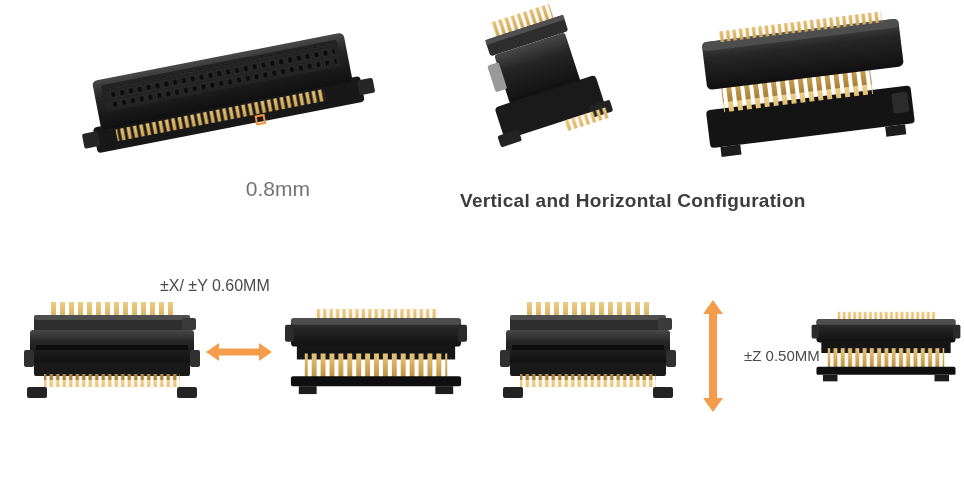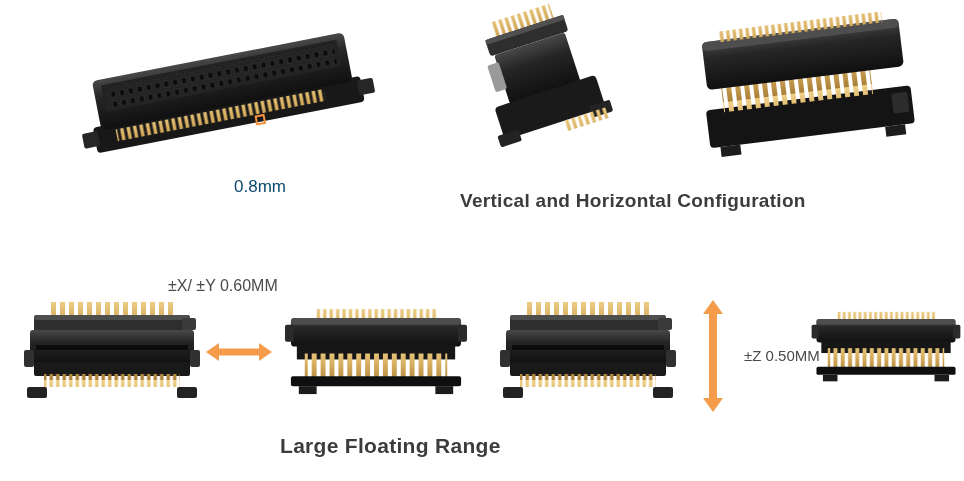--- a/index.html
+++ b/index.html
@@ -89,21 +89,21 @@
       <rect x="2" y="88" width="16" height="15" rx="2" fill="#262626"></rect>
       <rect x="282" y="88" width="16" height="15" rx="2" fill="#262626"></rect>
       <rect x="22" y="38" width="256" height="50" rx="5" fill="url(#bodyGrad)"></rect>
       <rect x="30" y="44" width="240" height="27" rx="2" fill="#232323"></rect>
       <rect x="34" y="47" width="232" height="21" fill="url(#holeGrid)"></rect>
       <rect x="36" y="90" width="212" height="12" fill="url(#pinCombSmall)"></rect>
       <rect x="176" y="104" width="8" height="8" fill="none" stroke="#F5923E" stroke-width="2"></rect>
     </g>
   </svg>
 
-  <div class="abs annot" style="left:210px;top:177px;width:100px;text-align:center;font-size:17px;color:#0c4a6e">0.8mm</div>
+  <div class="abs annot" style="left:210px;top:177px;width:100px;text-align:right;font-size:21px;color:#737373">0.8mm</div>
 
   <svg class="abs" style="left:455px;top:2px;width:175px;height:175px" viewBox="0 0 175 175">
     <g transform="rotate(-18 87 87)">
       <rect x="58" y="8" width="62" height="17" fill="url(#pinCombSmall)"></rect>
       <rect x="48" y="23" width="82" height="17" rx="3" fill="#2E2E2E"></rect>
       <rect x="48" y="23" width="82" height="5" fill="#505050"></rect>
       <rect x="52" y="40" width="74" height="52" rx="3" fill="url(#bodyGrad)"></rect>
       <rect x="42" y="48" width="12" height="28" rx="2" fill="#9A9A9A"></rect>
       <rect x="36" y="90" width="106" height="34" rx="4" fill="#1A1A1A"></rect>
       <rect x="30" y="118" width="22" height="12" rx="2" fill="#232323"></rect>
@@ -120,21 +120,21 @@
       <rect x="28" y="18" width="198" height="9" rx="4.5" fill="#4E4E4E"></rect>
       <rect x="46" y="9" width="164" height="11" fill="url(#pinCombSmall)"></rect>
       <rect x="210" y="92" width="16" height="20" rx="2" fill="#2C2C2C"></rect>
       <rect x="34" y="124" width="20" height="10" fill="#1D1D1D"></rect>
       <rect x="200" y="124" width="20" height="10" fill="#1D1D1D"></rect>
     </g>
   </svg>
 
   <div class="abs caption" style="left:460px;top:190px;width:460px;font-size:19px">Vertical and Horizontal Configuration</div>
 
-  <div class="abs annot" style="left:168px;top:277px;font-size:16px">±X/ ±Y 0.60MM</div>
+  <div class="abs annot" style="left:160px;top:277px;font-size:16px">±X/ ±Y 0.60MM</div>
 
   <svg class="abs" style="left:22px;top:300px;width:180px;height:100px" viewBox="0 0 180 100">
     <use href="#sym-side"></use>
   </svg>
 
   <svg class="abs" style="left:206px;top:342px;width:66px;height:20px" viewBox="0 0 66 20">
     <polygon points="0,10 13,1 13,6.5 53,6.5 53,1 66,10 53,19 53,13.5 13,13.5 13,19" fill="#F59C4C"></polygon>
   </svg>
 
   <svg class="abs" style="left:283px;top:307px;width:186px;height:95px" viewBox="0 0 188 96">
@@ -148,15 +148,14 @@
   <svg class="abs" style="left:702px;top:300px;width:22px;height:112px" viewBox="0 0 22 112">
     <polygon points="11,0 21,14 15,14 15,98 21,98 11,112 1,98 7,98 7,14 1,14" fill="#F59C4C"></polygon>
   </svg>
 
   <div class="abs annot" style="left:744px;top:347px;font-size:15px">±Z 0.50MM</div>
 
   <svg class="abs" style="left:810px;top:310px;width:152px;height:78px" viewBox="0 0 188 96">
     <use href="#sym-front"></use>
   </svg>
 
-  <div class="abs caption" style="left:280px;top:434px;width:400px;font-size:21px">Large Floating Range</div>
 
 </div>
 
 </body></html>

